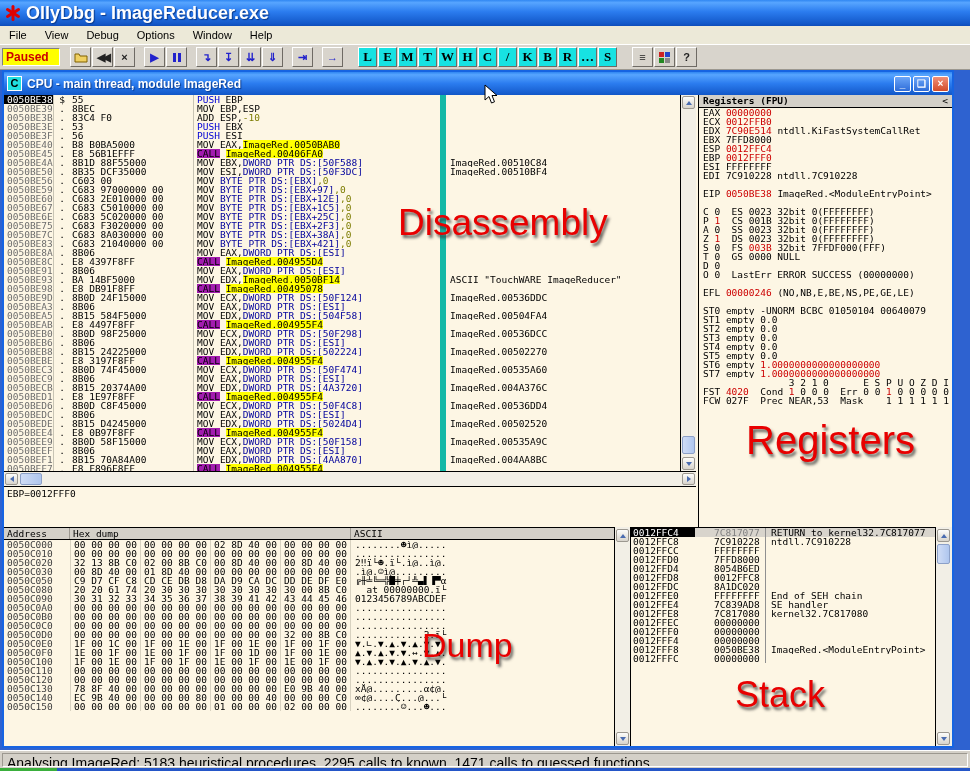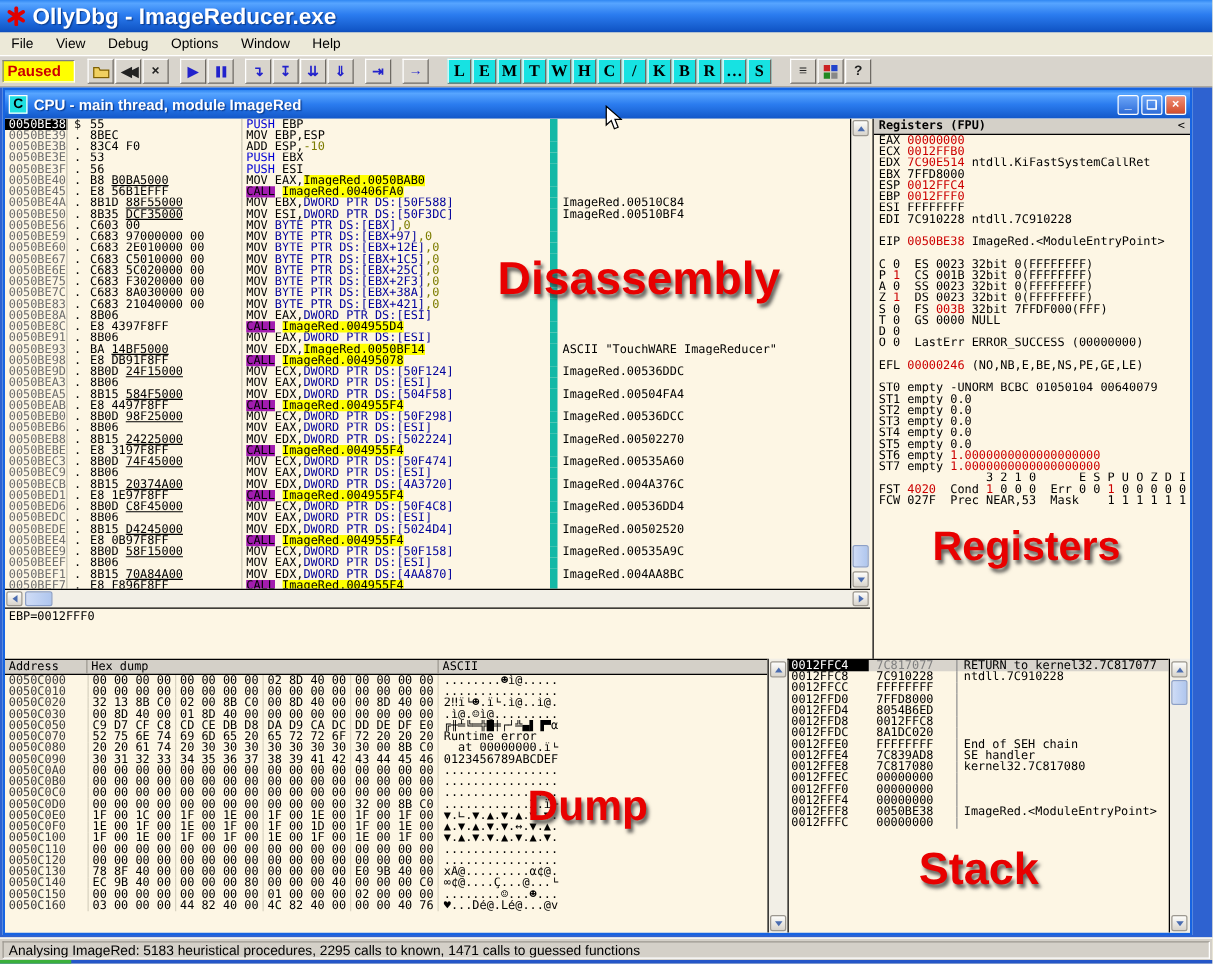--- a/index.html
+++ b/index.html
@@ -79,45 +79,45 @@
   .du-a { width:66px; color:#404040; padding-left:3px; }
   .du-g { width:70px; border-left:1px solid #D8D2C0; padding-left:3px; }
   .du-s { width:106px; border-left:1px solid #D8D2C0; padding-left:4px; overflow:hidden; }
 
   .stack { position:absolute; left:626px; top:432px; width:305px; height:219px; border-top:1px solid #000;
     border-left:1px solid #000; overflow:hidden; }
   .strow { display:flex; height:9px; white-space:pre; }
   .strow.sel { background:#D8D4CC; }
   .st-a { width:64px; padding-left:2px; }
   .strow.sel .st-a { background:#000; color:#fff; }
-  .st-v { width:70px; padding-left:6px; }
+  .st-v { width:70px; padding-left:19px; }
   .strow.sel .st-v { color:#808080; }
   .st-c { flex:1; border-left:1px solid #909090; padding-left:5px; overflow:hidden; }
 
   
   .sb { position:absolute; background:#F2EFE6; border-left:1px solid #000; }
   .sbh { position:absolute; background:#F2EFE6; border-top:1px solid #000; }
   .sbtn { position:absolute; background:linear-gradient(180deg,#FDFDFB,#D8D4CC); border:1px solid #9C9890;
     border-radius:2px; display:flex; align-items:center; justify-content:center; }
   .tri-u { width:0; height:0; border-left:3px solid transparent; border-right:3px solid transparent; border-bottom:4px solid #4A6CB0; }
   .tri-d { width:0; height:0; border-left:3px solid transparent; border-right:3px solid transparent; border-top:4px solid #4A6CB0; }
   .tri-l { width:0; height:0; border-top:3px solid transparent; border-bottom:3px solid transparent; border-right:4px solid #4A6CB0; }
   .tri-r { width:0; height:0; border-top:3px solid transparent; border-bottom:3px solid transparent; border-left:4px solid #4A6CB0; }
   .thumb { position:absolute; background:linear-gradient(90deg,#CFDCF6,#AFC6EE); border:1px solid #8CA0C8; border-radius:2px; }
 
   
   .status { position:absolute; left:0; top:750px; width:970px; height:18px; background:#D4D0C8; border-top:1px solid #fff; }
   .status-in { position:absolute; left:2px; right:2px; top:2px; bottom:1px; border:1px solid;
-    border-color:#9C9890 #FFF #FFF #9C9890; font-size:11px; padding:1px 0 0 4px;
+    border-color:#9C9890 #FFF #FFF #9C9890; font-size:14px; padding:1px 0 0 4px;
     font-family:"Liberation Sans", sans-serif; color:#000; overflow:hidden; }
   .taskbar { position:absolute; left:0; top:768px; width:970px; height:3px; background:#2456C8; }
   .taskbar .start { position:absolute; left:0; top:0; width:57px; height:3px; background:#3AAF3C; }
 
   
-  .anno { position:absolute; color:#E80000; font-weight:bold; font-family:"Liberation Sans", sans-serif;
+  .anno { position:absolute; color:#E80000; font-weight:normal; font-family:"Liberation Sans", sans-serif;
     text-shadow:2px 3px 3px rgba(50,50,50,0.75); pointer-events:none; }
 
   
   .cursor { position:absolute; left:484px; top:84px; width:14px; height:21px; pointer-events:none; z-index:50; }
 </style>
 </head>
 <body>
 
 <div id="root">
 
@@ -323,36 +323,34 @@
             <span class="dh-a">Address</span>
             <span class="dh-x">Hex dump</span>
             <span>ASCII</span>
           </div>
           <div id="dump-rows">
               <div class="durow"><span class="du-a">0050C000</span><span class="du-g">00 00 00 00</span><span class="du-g">00 00 00 00</span><span class="du-g">02 8D 40 00</span><span class="du-g">00 00 00 00</span><span class="du-s">........☻ì@.....</span></div>
               <div class="durow"><span class="du-a">0050C010</span><span class="du-g">00 00 00 00</span><span class="du-g">00 00 00 00</span><span class="du-g">00 00 00 00</span><span class="du-g">00 00 00 00</span><span class="du-s">................</span></div>
               <div class="durow"><span class="du-a">0050C020</span><span class="du-g">32 13 8B C0</span><span class="du-g">02 00 8B C0</span><span class="du-g">00 8D 40 00</span><span class="du-g">00 8D 40 00</span><span class="du-s">2‼ï└☻.ï└.ì@..ì@.</span></div>
               <div class="durow"><span class="du-a">0050C030</span><span class="du-g">00 8D 40 00</span><span class="du-g">01 8D 40 00</span><span class="du-g">00 00 00 00</span><span class="du-g">00 00 00 00</span><span class="du-s">.ì@.☺ì@.........</span></div>
               <div class="durow"><span class="du-a">0050C050</span><span class="du-g">C9 D7 CF C8</span><span class="du-g">CD CE DB D8</span><span class="du-g">DA D9 CA DC</span><span class="du-g">DD DE DF E0</span><span class="du-s">╔╫╧╚═╬█╪┌┘╩▄▌▐▀α</span></div>
-              <div class="durow"><span class="du-a">0050C070</span><span class="du-g">52 75 6E 74</span><span class="du-g">69 6D 65 20</span><span class="du-g">65 72 72 6F</span><span class="du-g">72 20 20 20</span><span class="du-s">Runtime error   </span></div>
               <div class="durow"><span class="du-a">0050C080</span><span class="du-g">20 20 61 74</span><span class="du-g">20 30 30 30</span><span class="du-g">30 30 30 30</span><span class="du-g">30 00 8B C0</span><span class="du-s">  at 00000000.ï└</span></div>
               <div class="durow"><span class="du-a">0050C090</span><span class="du-g">30 31 32 33</span><span class="du-g">34 35 36 37</span><span class="du-g">38 39 41 42</span><span class="du-g">43 44 45 46</span><span class="du-s">0123456789ABCDEF</span></div>
               <div class="durow"><span class="du-a">0050C0A0</span><span class="du-g">00 00 00 00</span><span class="du-g">00 00 00 00</span><span class="du-g">00 00 00 00</span><span class="du-g">00 00 00 00</span><span class="du-s">................</span></div>
               <div class="durow"><span class="du-a">0050C0B0</span><span class="du-g">00 00 00 00</span><span class="du-g">00 00 00 00</span><span class="du-g">00 00 00 00</span><span class="du-g">00 00 00 00</span><span class="du-s">................</span></div>
               <div class="durow"><span class="du-a">0050C0C0</span><span class="du-g">00 00 00 00</span><span class="du-g">00 00 00 00</span><span class="du-g">00 00 00 00</span><span class="du-g">00 00 00 00</span><span class="du-s">................</span></div>
               <div class="durow"><span class="du-a">0050C0D0</span><span class="du-g">00 00 00 00</span><span class="du-g">00 00 00 00</span><span class="du-g">00 00 00 00</span><span class="du-g">32 00 8B C0</span><span class="du-s">............2.ï└</span></div>
               <div class="durow"><span class="du-a">0050C0E0</span><span class="du-g">1F 00 1C 00</span><span class="du-g">1F 00 1E 00</span><span class="du-g">1F 00 1E 00</span><span class="du-g">1F 00 1F 00</span><span class="du-s">▼.∟.▼.▲.▼.▲.▼.▼.</span></div>
               <div class="durow"><span class="du-a">0050C0F0</span><span class="du-g">1E 00 1F 00</span><span class="du-g">1E 00 1F 00</span><span class="du-g">1F 00 1D 00</span><span class="du-g">1F 00 1E 00</span><span class="du-s">▲.▼.▲.▼.▼.↔.▼.▲.</span></div>
               <div class="durow"><span class="du-a">0050C100</span><span class="du-g">1F 00 1E 00</span><span class="du-g">1F 00 1F 00</span><span class="du-g">1E 00 1F 00</span><span class="du-g">1E 00 1F 00</span><span class="du-s">▼.▲.▼.▼.▲.▼.▲.▼.</span></div>
               <div class="durow"><span class="du-a">0050C110</span><span class="du-g">00 00 00 00</span><span class="du-g">00 00 00 00</span><span class="du-g">00 00 00 00</span><span class="du-g">00 00 00 00</span><span class="du-s">................</span></div>
               <div class="durow"><span class="du-a">0050C120</span><span class="du-g">00 00 00 00</span><span class="du-g">00 00 00 00</span><span class="du-g">00 00 00 00</span><span class="du-g">00 00 00 00</span><span class="du-s">................</span></div>
               <div class="durow"><span class="du-a">0050C130</span><span class="du-g">78 8F 40 00</span><span class="du-g">00 00 00 00</span><span class="du-g">00 00 00 00</span><span class="du-g">E0 9B 40 00</span><span class="du-s">xÅ@.........α¢@.</span></div>
               <div class="durow"><span class="du-a">0050C140</span><span class="du-g">EC 9B 40 00</span><span class="du-g">00 00 00 80</span><span class="du-g">00 00 00 40</span><span class="du-g">00 00 00 C0</span><span class="du-s">∞¢@....Ç...@...└</span></div>
               <div class="durow"><span class="du-a">0050C150</span><span class="du-g">00 00 00 00</span><span class="du-g">00 00 00 00</span><span class="du-g">01 00 00 00</span><span class="du-g">02 00 00 00</span><span class="du-s">........☺...☻...</span></div>
-              <div class="durow"><span class="du-a">0050C160</span><span class="du-g">03 00 00 00</span><span class="du-g">44 82 40 00</span><span class="du-g">4C 82 40 00</span><span class="du-g">00 00 40 76</span><span class="du-s">♥...Dé@.Lé@...@v</span></div>
             </div>
         </div>
 
         <div class="sb" style="left:610px;top:432px;width:16px;height:219px;">
           <div class="sbtn" style="left:1px;top:2px;width:13px;height:13px;">
               <i class="tri-u"></i>
             </div>
           <div class="sbtn" style="left:1px;bottom:1px;width:13px;height:13px;">
               <i class="tri-d"></i>
             </div>
@@ -391,21 +389,21 @@
   </div>
 
   <div class="status">
     <div class="status-in">Analysing ImageRed: 5183 heuristical procedures, 2295 calls to known, 1471 calls to guessed functions</div>
   </div>
   <div class="taskbar">
       <span class="start"></span>
     </div>
 
   <div class="anno" style="left:398px;top:202px;font-size:37px;">Disassembly</div>
-  <div class="anno" style="left:746px;top:418px;font-size:33px;">Registers</div>
+  <div class="anno" style="left:746px;top:418px;font-size:40px;">Registers</div>
   <div class="anno" style="left:422px;top:626px;font-size:34px;">Dump</div>
   <div class="anno" style="left:735px;top:674px;font-size:36px;">Stack</div>
 
   <svg class="cursor" viewBox="0 0 14 21">
     <path d="M1,1 L1,16 L5,12.5 L7.5,19 L10.5,17.8 L8,11.5 L13,11.5 Z" fill="#fff" stroke="#000" stroke-width="1"></path>
   </svg>
 
 </div>
 
 </body></html>

